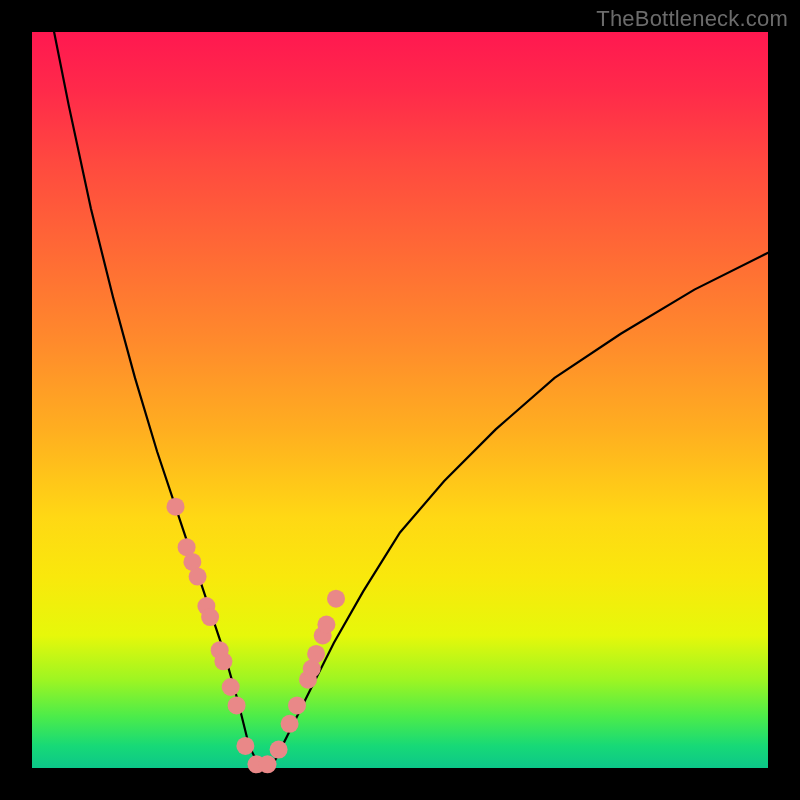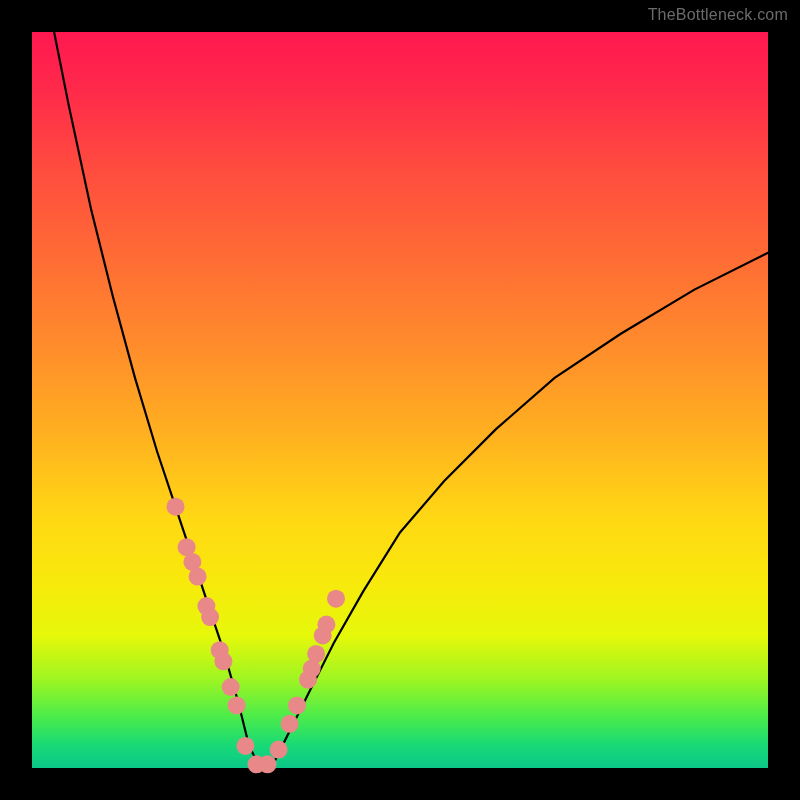--- a/index.html
+++ b/index.html
@@ -39,21 +39,21 @@
       #9ef522 88%,
       #4cec4a 93%,
       #17d977 97%,
       #0cc789 100%);
   }
   .watermark {
     position: absolute;
     top: 6px;
     right: 12px;
     color: #6b6b6b;
-    font-size: 16px;
+    font-size: 22px;
     font-weight: 400;
     letter-spacing: 0.2px;
     user-select: none;
   }
   svg.curve-layer {
     position: absolute;
     left: 0;
     top: 0;
     width: 736px;
     height: 736px;

